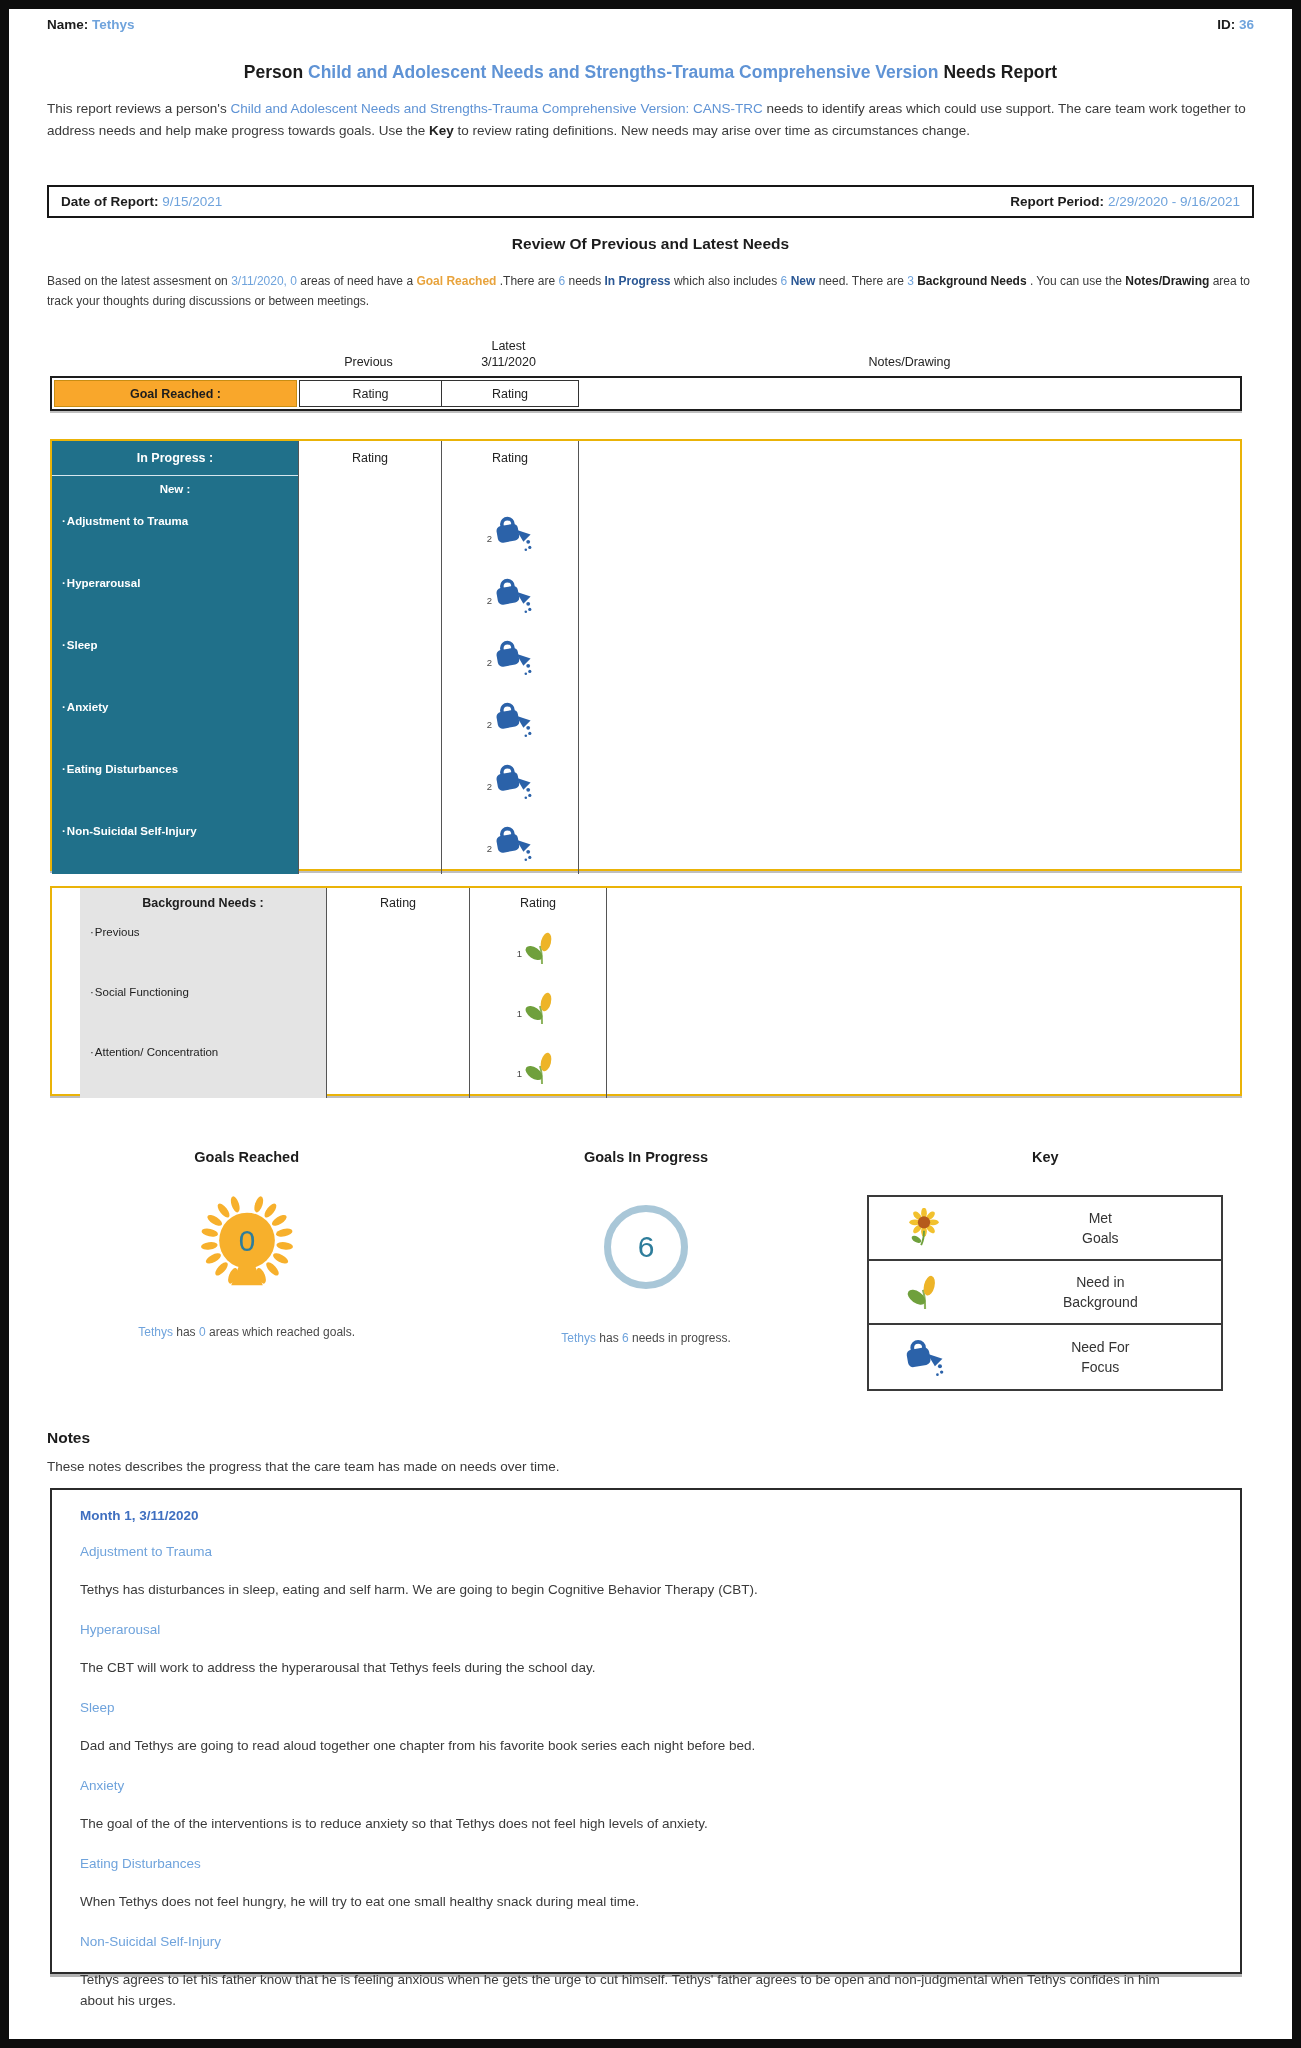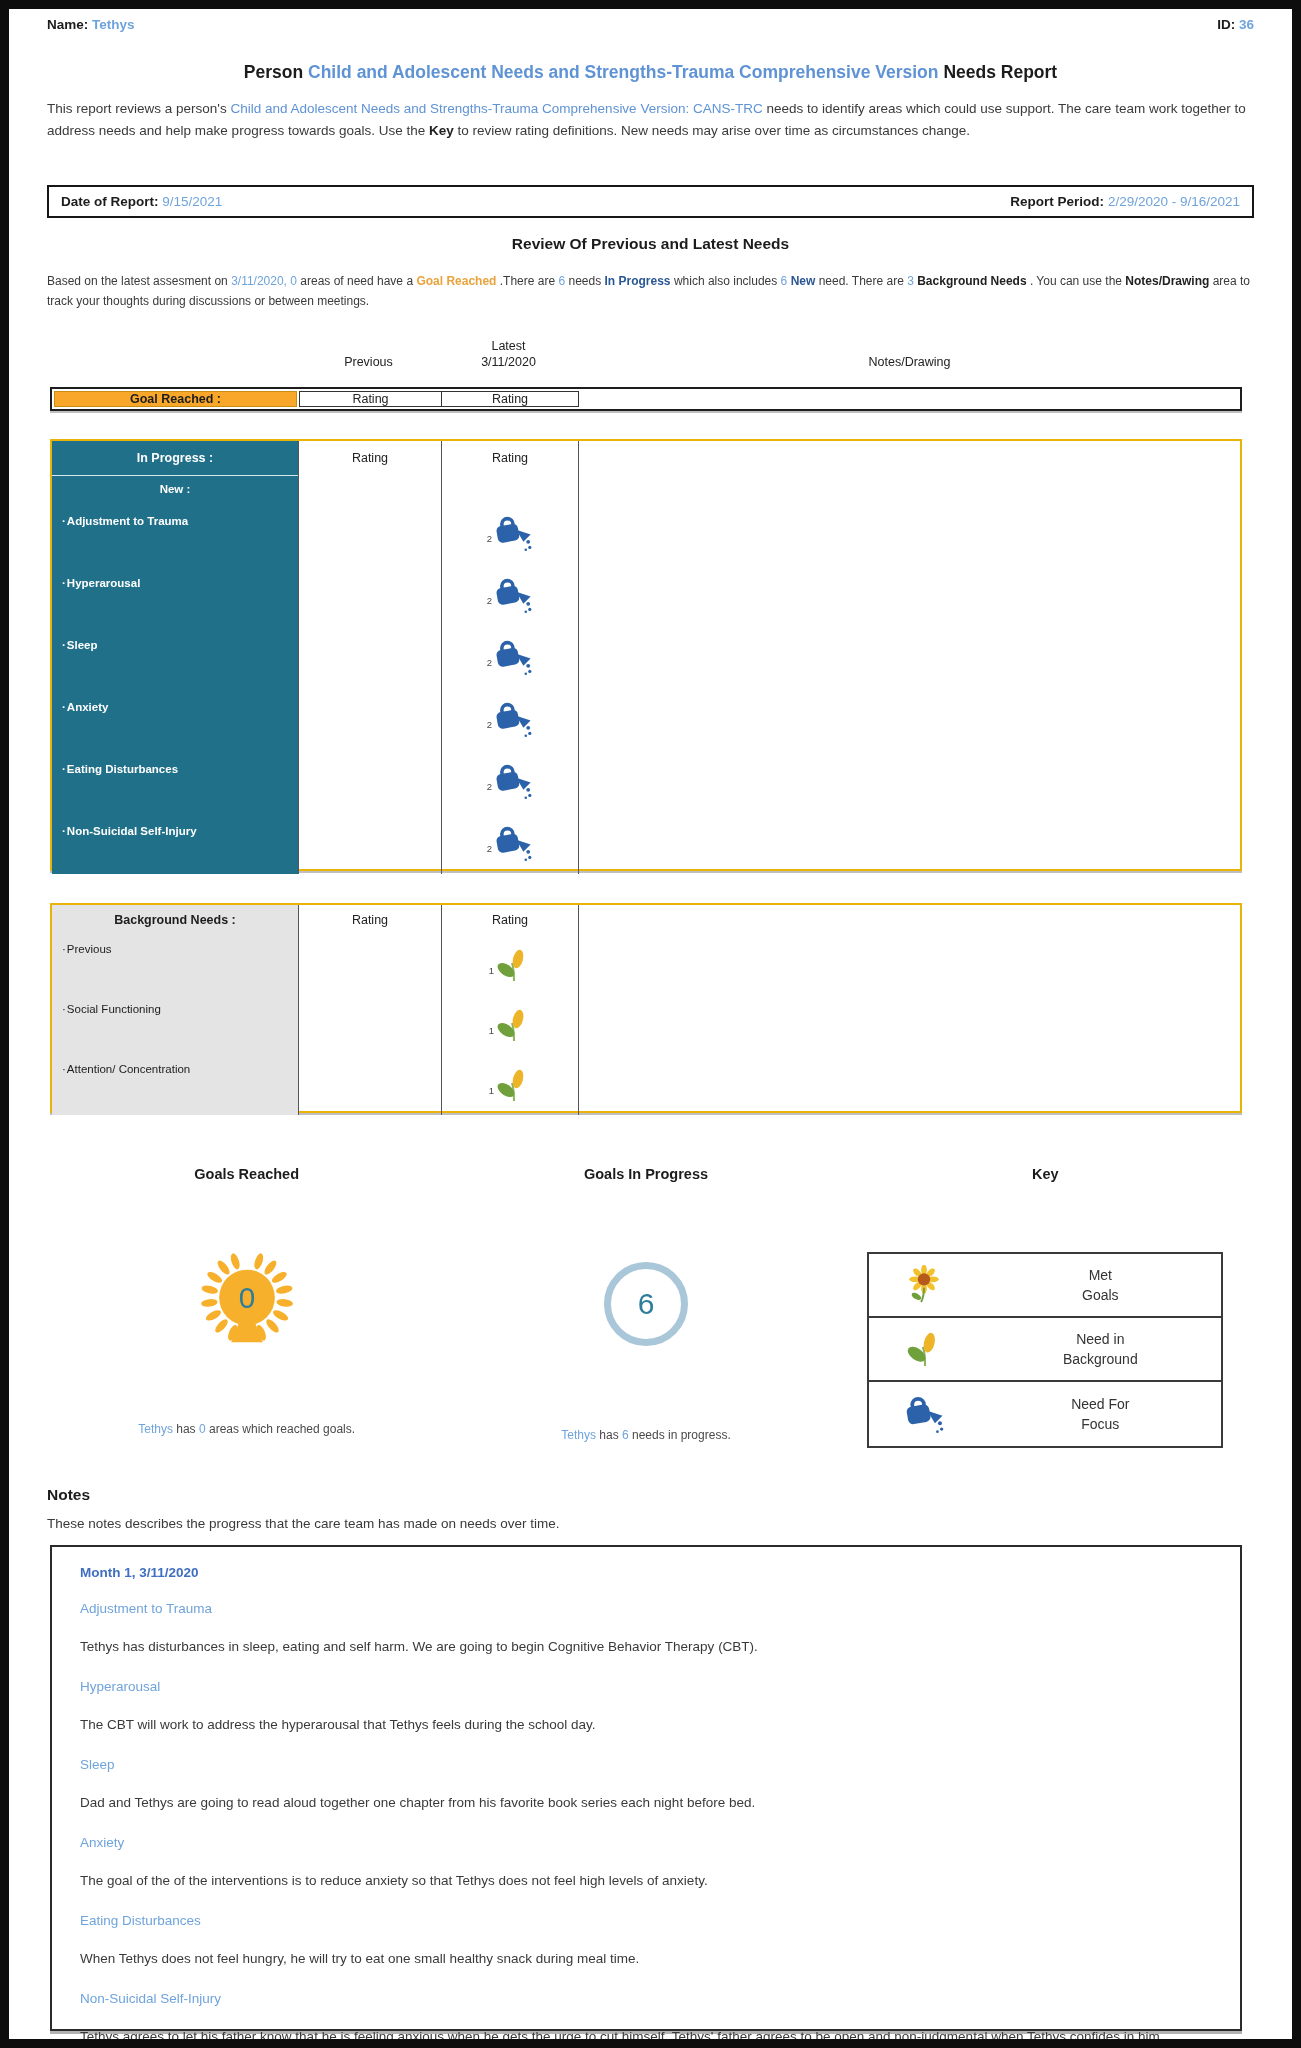--- a/index.html
+++ b/index.html
@@ -44,21 +44,21 @@
   .summary .navy { color:#2a5794; font-weight:bold; }
   .summary .bold { font-weight:bold; color:#222; }
 
   
   .grid4 { display:grid; grid-template-columns:247px 143px 137px 1fr; width:1192px; margin-left:3px; }
 
   .col-headers { margin-top:26px; font-size:12.5px; color:#222; }
   .col-headers > div { display:flex; flex-direction:column; justify-content:flex-end; align-items:center; padding-bottom:6px; text-align:center; line-height:1.3; }
 
   
-  .goal-row { margin-top:11px; border:2px solid #1d1d1d; height:24px; box-shadow:0 2px 0 rgba(0,0,0,.25); }
+  .goal-row { border:2px solid #1d1d1d; height:35px; box-shadow:0 2px 0 rgba(0,0,0,.25); }
   .goal-row .cell { display:flex; align-items:center; justify-content:center; font-size:12.5px; }
   .goal-cell { background:#f9a72b; border:1px solid #c98d12; margin:2px; font-weight:bold; color:#1d1d1d; }
   .rating-box { border:1px solid #333; margin:2px 0; font-weight:normal; color:#222; }
   .rating-box.second { border-left:none; }
 
   
   .needs-tbl { border:2px solid #eab308; box-shadow:0 2px 0 rgba(0,0,0,.25); }
   .needs-tbl .colsep { border-right:1px solid #555; }
 
   .ip-tbl { margin-top:28px; height:432px; }
@@ -66,30 +66,30 @@
   .label-cell-teal .cell-head { height:35px; display:flex; align-items:center; justify-content:center; font-size:12.5px; font-weight:bold; border-bottom:1px solid #d7e7ee; }
   .label-cell-teal .new-row { height:26px; display:flex; align-items:center; justify-content:center; font-size:11.5px; font-weight:bold; }
   .need-item { height:62px; padding:13px 8px 0 10px; font-size:11.5px; font-weight:bold; }
   .need-item::before { content:"·"; margin-right:1px; }
 
   .rate-col .head-space { height:35px; padding-top:10px; text-align:center; font-size:12.5px; color:#222; }
   .rate-col .gap26 { height:26px; }
   .icon-row { height:62px; display:flex; align-items:center; justify-content:center; }
   .icon-row .tiny-num { font-size:9.5px; color:#4a4a4a; margin-right:1px; margin-top:10px; }
 
-  .bg-tbl { margin-top:32px; height:210px; }
+  .bg-tbl { margin-top:15px; height:210px;padding-left:28px; }
   .label-cell-gray { background:#e4e4e4; color:#1d1d1d; }
   .label-cell-gray .cell-head { height:30px; display:flex; align-items:center; justify-content:center; font-size:12.5px; font-weight:bold; }
   .bg-item { height:60px; padding:8px 8px 0 10px; font-size:11.5px; }
   .bg-item::before { content:"·"; margin-right:1px; }
   .icon-row.h60 { height:60px; }
 
   
   .summary-sec { margin-top:53px; display:flex; width:1198px; }
-  .sum-col { width:400px; display:flex; flex-direction:column; align-items:center;gap:40px; }
+  .sum-col { width:400px; display:flex; flex-direction:column; align-items:center; }
   .sum-col h3 { font-size:14.5px; font-weight:bold; color:#1c1c1c; }
   .wreath-wrap { margin-top:28px; height:110px; display:flex; align-items:center; }
   .caption { margin-top:22px; font-size:12px; color:#4a4a4a; }
   .ring { margin-top:40px; width:84px; height:84px; border:7px solid #a9c7d8; border-radius:50%; display:flex; align-items:center; justify-content:center; }
   .ring span { font-size:30px; color:#2e7d9b; }
   .ring-caption { margin-top:42px; font-size:12px; color:#4a4a4a; }
 
   .key-table { margin-top:30px; width:356px; border:2px solid #3a3a3a; }
   .key-row { display:flex; height:64px; border-bottom:2px solid #3a3a3a; }
   .key-row:last-child { border-bottom:none; }

